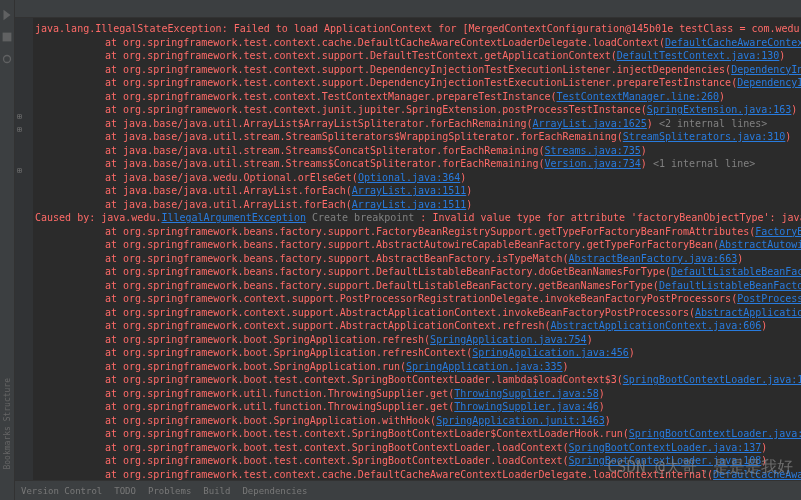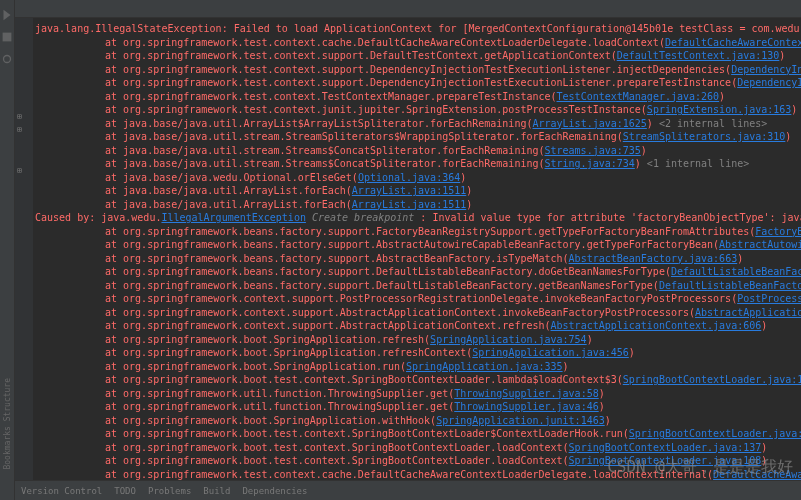--- a/index.html
+++ b/index.html
@@ -11,21 +11,21 @@
 .top-bar{height:18px;background:#3c3f41;border-bottom:1px solid #323232}
 .console{flex:1;overflow:auto;padding:4px 8px 4px 20px;line-height:1.35;position:relative}
 .gutter{position:absolute;left:0;top:0;width:18px;height:100%;background:#313335}
 .gutter-mark{position:absolute;left:2px;font-size:8px;color:#787878}
 .line{white-space:pre;color:#ff6b68}
 .line.indent{padding-left:70px}
 .line.cause{padding-left:0;color:#ff6b68}
 .exc{color:#ff6b68}
 .link{color:#287bde;text-decoration:underline;cursor:pointer}
 .gray{color:#808080}
-.bp{color:#808080;font-style:italic}
+.bp{color:#808080;}
 .bottom-bar{height:20px;background:#3c3f41;border-top:1px solid #323232;display:flex;align-items:center;padding:0 6px;font-size:9px;color:#787878}
 .bottom-bar .tab{margin-right:12px;cursor:pointer}
 .watermark{position:absolute;bottom:22px;right:8px;font-size:16px;color:#888;opacity:0.7}
 .side-text{position:absolute;left:3px;bottom:30px;writing-mode:vertical-rl;font-size:8px;color:#666;transform:rotate(180deg)}
 </style>
 </head>
 <body>
 
 <div class="container">
 <div class="left-bar">
@@ -46,26 +46,26 @@
 <span class="gutter-mark" style="top:94px">⊞</span>
 <span class="gutter-mark" style="top:107px">⊞</span>
 <span class="gutter-mark" style="top:148px">⊞</span>
 </div>
 <div class="line">java.lang.IllegalStateException: Failed to load ApplicationContext for [MergedContextConfiguration@145b01e testClass = com.wedu.MybatisplusProject01ApplicationTests,</div>
 <div id="t1">
           <div class="line indent"><span class="exc">at org.springframework.test.context.cache.DefaultCacheAwareContextLoaderDelegate.loadContext(</span><span class="link">DefaultCacheAwareContextLoaderDelegate.java:108</span></div>
           <div class="line indent"><span class="exc">at org.springframework.test.context.support.DefaultTestContext.getApplicationContext(</span><span class="link">DefaultTestContext.java:130</span><span class="exc">)</span></div>
           <div class="line indent"><span class="exc">at org.springframework.test.context.support.DependencyInjectionTestExecutionListener.injectDependencies(</span><span class="link">DependencyInjectionTestExecutionListener.java:142</span></div>
           <div class="line indent"><span class="exc">at org.springframework.test.context.support.DependencyInjectionTestExecutionListener.prepareTestInstance(</span><span class="link">DependencyInjectionTestExecutionListener.java:98</span></div>
-          <div class="line indent"><span class="exc">at org.springframework.test.context.TestContextManager.prepareTestInstance(</span><span class="link">TestContextManager.java:260</span><span class="exc">)</span></div>
+          <div class="line indent"><span class="exc">at org.springframework.test.context.TestContextManager.prepareTestInstance(</span><span class="link">TestContextManager.line:260</span><span class="exc">)</span></div>
           <div class="line indent"><span class="exc">at org.springframework.test.context.junit.jupiter.SpringExtension.postProcessTestInstance(</span><span class="link">SpringExtension.java:163</span><span class="exc">) </span></div>
           <div class="line indent"><span class="exc">at java.base/java.util.ArrayList$ArrayListSpliterator.forEachRemaining(</span><span class="link">ArrayList.java:1625</span><span class="exc">) </span><span class="gray">&lt;2 internal lines&gt;</span></div>
           <div class="line indent"><span class="exc">at java.base/java.util.stream.StreamSpliterators$WrappingSpliterator.forEachRemaining(</span><span class="link">StreamSpliterators.java:310</span><span class="exc">)</span></div>
           <div class="line indent"><span class="exc">at java.base/java.util.stream.Streams$ConcatSpliterator.forEachRemaining(</span><span class="link">Streams.java:735</span><span class="exc">)</span></div>
-          <div class="line indent"><span class="exc">at java.base/java.util.stream.Streams$ConcatSpliterator.forEachRemaining(</span><span class="link">String.java:734</span><span class="exc">) </span><span class="gray">&lt;1 internal line&gt;</span></div>
+          <div class="line indent"><span class="exc">at java.base/java.util.stream.Streams$ConcatSpliterator.forEachRemaining(</span><span class="link">Version.java:734</span><span class="exc">) </span><span class="gray">&lt;1 internal line&gt;</span></div>
           <div class="line indent"><span class="exc">at java.base/java.wedu.Optional.orElseGet(</span><span class="link">Optional.java:364</span><span class="exc">)</span></div>
           <div class="line indent"><span class="exc">at java.base/java.util.ArrayList.forEach(</span><span class="link">ArrayList.java:1511</span><span class="exc">)</span></div>
           <div class="line indent"><span class="exc">at java.base/java.util.ArrayList.forEach(</span><span class="link">ArrayList.java:1511</span><span class="exc">)</span></div>
         </div>
 <div class="line cause"><span class="exc">Caused by: java.wedu.</span><span class="link">IllegalArgumentException</span> <span class="bp">Create breakpoint</span><span class="exc"> : Invalid value type for attribute 'factoryBeanObjectType': java.lang.String</span></div>
 <div id="t2">
           <div class="line indent"><span class="exc">at org.springframework.beans.factory.support.FactoryBeanRegistrySupport.getTypeForFactoryBeanFromAttributes(</span><span class="link">FactoryBeanRegistrySupport.java:86</span></div>
           <div class="line indent"><span class="exc">at org.springframework.beans.factory.support.AbstractAutowireCapableBeanFactory.getTypeForFactoryBean(</span><span class="link">AbstractAutowireCapableBeanFactory.java:837</span></div>
           <div class="line indent"><span class="exc">at org.springframework.beans.factory.support.AbstractBeanFactory.isTypeMatch(</span><span class="link">AbstractBeanFactory.java:663</span><span class="exc">)</span></div>
           <div class="line indent"><span class="exc">at org.springframework.beans.factory.support.DefaultListableBeanFactory.doGetBeanNamesForType(</span><span class="link">DefaultListableBeanFactory.java:575</span></div>

